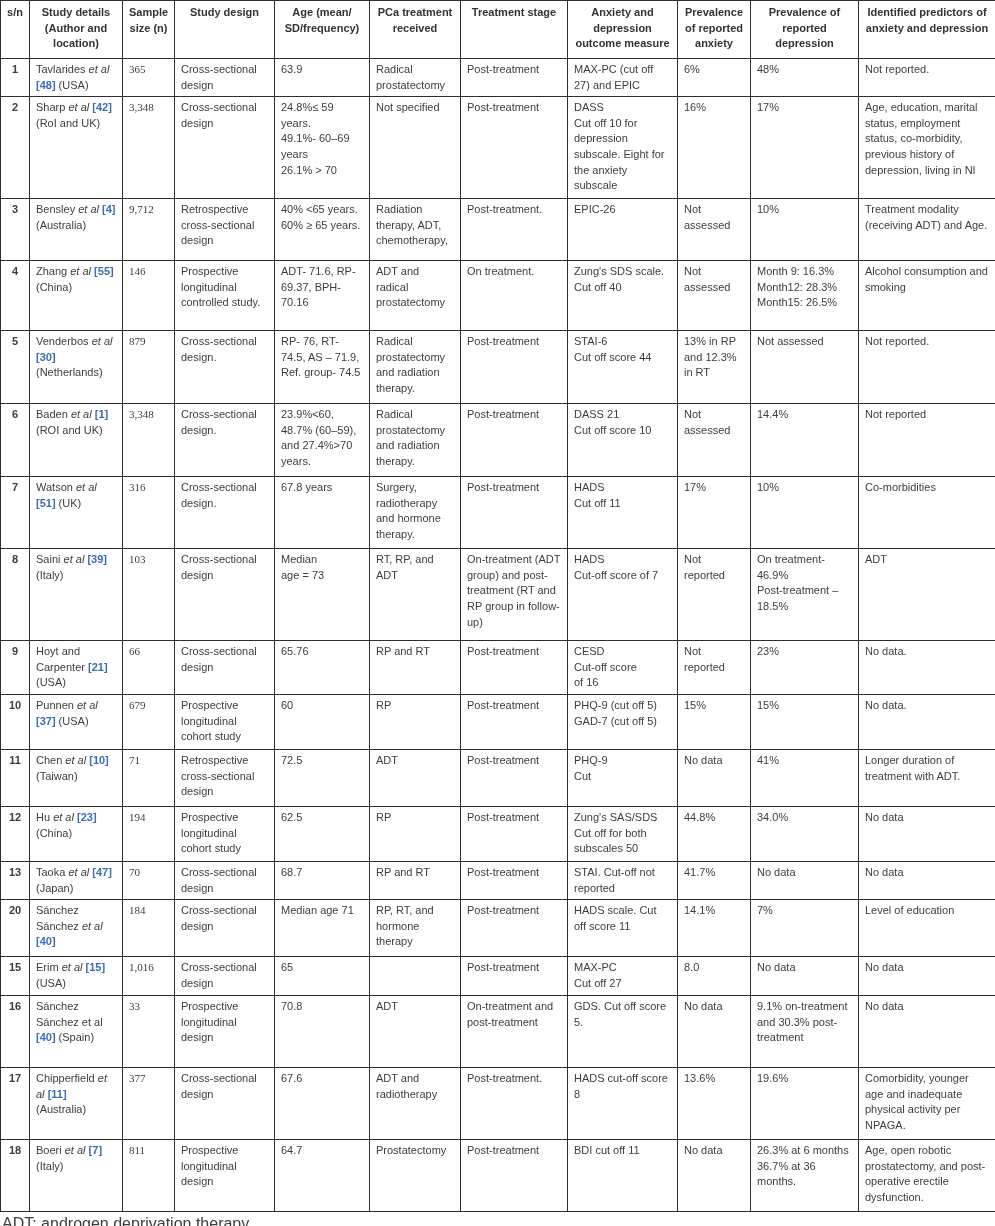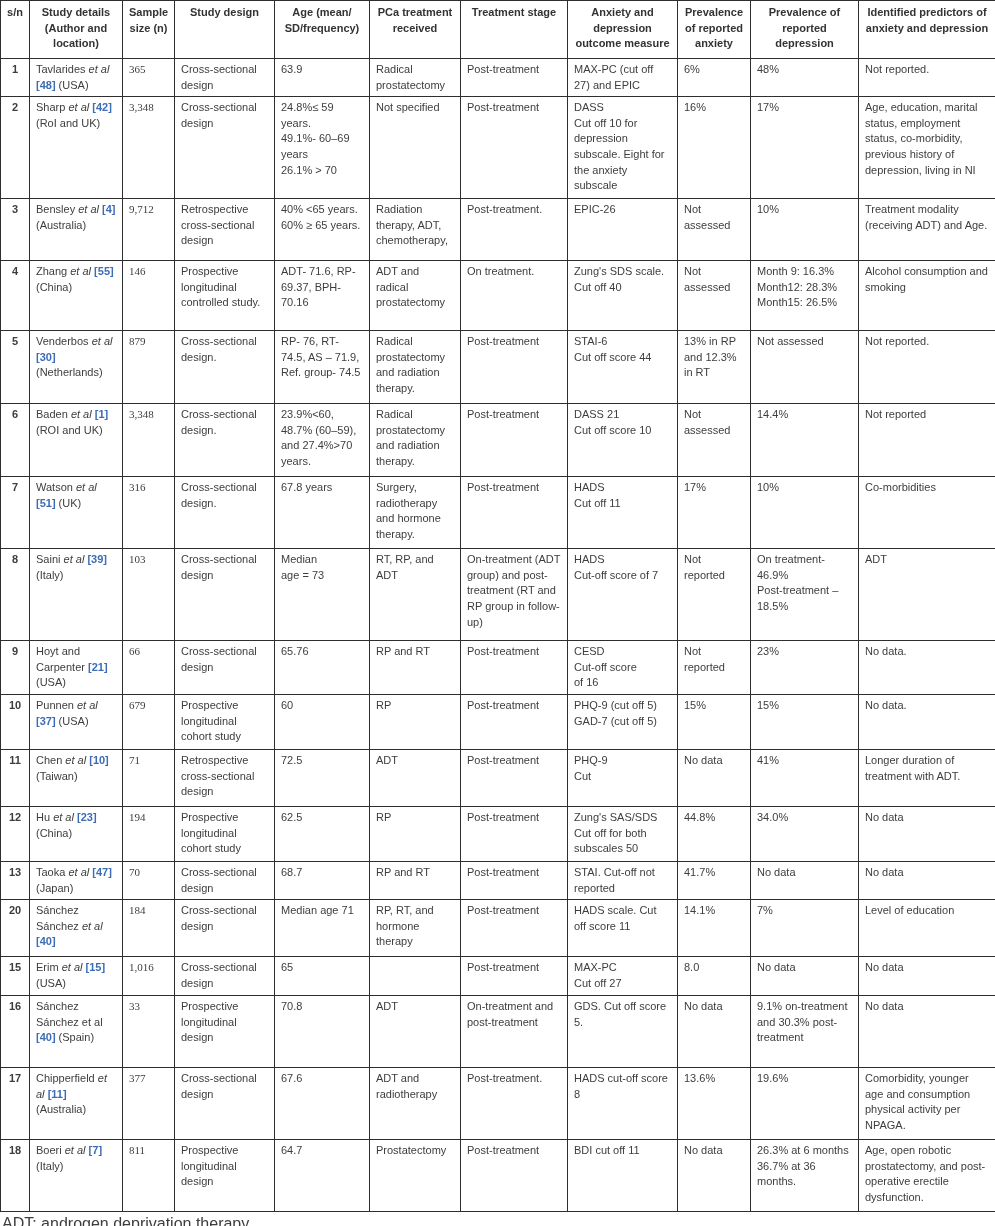--- a/index.html
+++ b/index.html
@@ -317,21 +317,21 @@
           <td class="c-sn">17</td>
           <td><span>Chipperfield </span><span class="it">et al</span><span> </span><span class="cite">[11]</span><span> (Australia)</span></td>
           <td class="c-sample">377</td>
           <td>Cross-sectional design</td>
           <td>67.6</td>
           <td>ADT and radiotherapy</td>
           <td>Post-treatment.</td>
           <td>HADS cut-off score 8</td>
           <td>13.6%</td>
           <td>19.6%</td>
-          <td>Comorbidity, younger age and consumption physical activity per NPAGA.</td>
+          <td>Comorbidity, younger age and inadequate physical activity per NPAGA.</td>
         </tr>
         <tr style="height: 72px;">
           <td class="c-sn">18</td>
           <td><span>Boeri </span><span class="it">et al</span><span> </span><span class="cite">[7]</span><span> (Italy)</span></td>
           <td class="c-sample">811</td>
           <td>Prospective longitudinal design</td>
           <td>64.7</td>
           <td>Prostatectomy</td>
           <td>Post-treatment</td>
           <td>BDI cut off 11</td>

